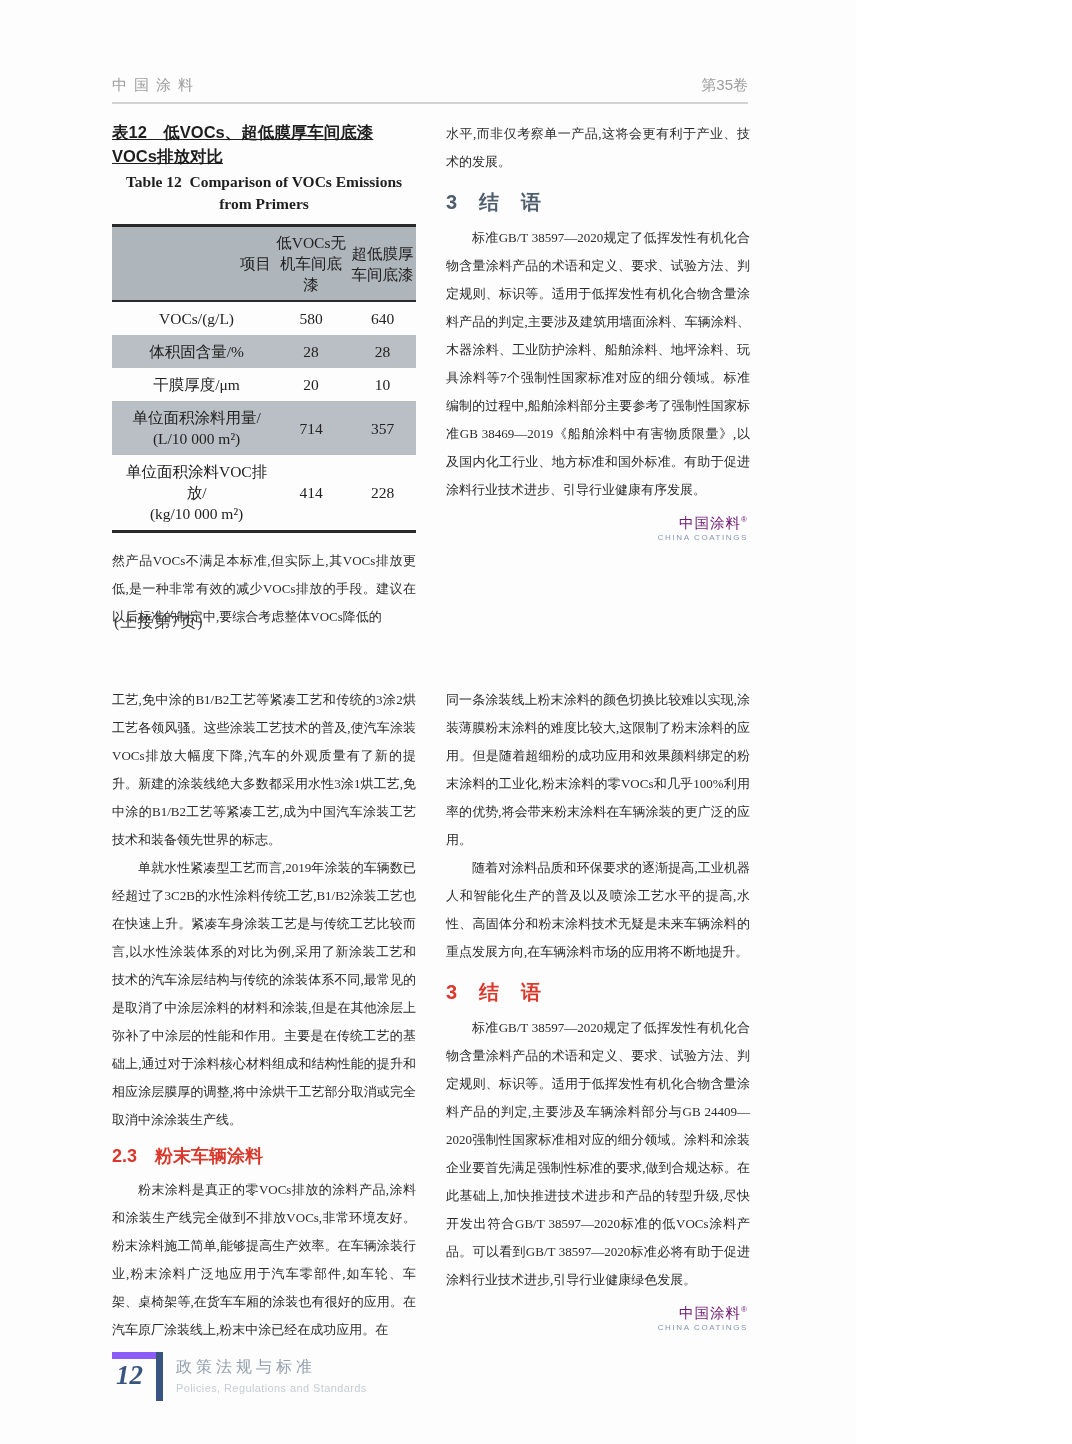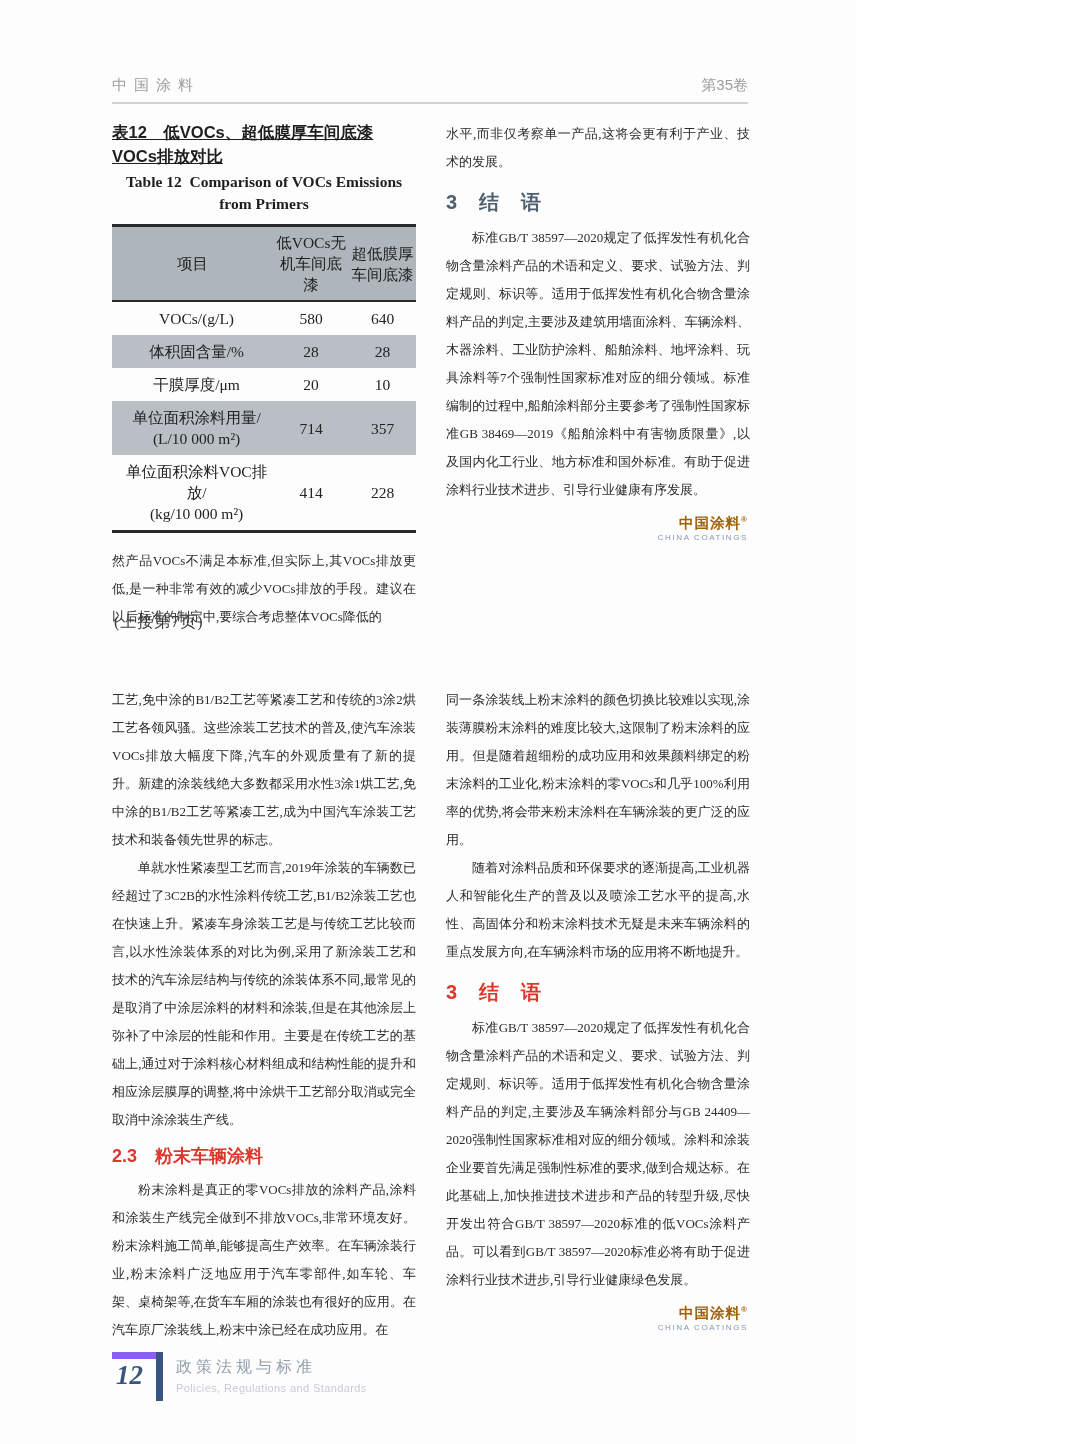--- a/index.html
+++ b/index.html
@@ -44,21 +44,21 @@
     font-size:15.5px;color:#222;
   }
   table.vtable th{
     background:#aeb5bb;font-weight:normal;
     border-bottom:2px solid #2a2a2a;
     padding:5px 2px;line-height:21px;
   }
   table.vtable td{padding:6px 2px;line-height:21px;}
   table.vtable tbody tr:nth-child(even) td{background:#b9bfc4;}
   .cc1{width:53%;text-align:center;padding-left:10px !important;}
-  th.cc1{text-align:center;padding-left:2px !important;}
+  th.cc1{text-align:right;padding-left:2px !important;}
   .cc2{width:25%;text-align:center;}
   .cc3{width:22%;text-align:center;}
   .pre{white-space:pre-line;}
   .after-table{margin-top:14px;}
   
   .sec-h{
     font-family:"Liberation Sans","DejaVu Sans",sans-serif;
     font-weight:bold;font-size:20px;line-height:26px;
     margin:13px 0 9px 0;letter-spacing:1px;
   }
@@ -68,21 +68,21 @@
     font-family:"Liberation Sans","DejaVu Sans",sans-serif;
     font-weight:bold;font-size:18px;line-height:26px;
     margin:9px 0 7px 0;color:#d9382a;
   }
   
   .logo{
     text-align:right;margin-top:10px;padding-right:2px;
     font-family:"Liberation Sans","DejaVu Sans",sans-serif;
     line-height:1.1;
   }
-  .logo-cn{color:#a16207;font-weight:bold;font-size:14.5px;letter-spacing:1px;padding-left:23px;}
+  .logo-cn{color:#701a75;font-weight:normal;font-size:14.5px;letter-spacing:1px;padding-left:23px;}
   .logo-cn sup{font-size:8px;}
   .logo-en{color:#8596b3;font-size:8px;letter-spacing:1.6px;margin-top:2px;}
   
   .cont-note{
     position:absolute;top:612px;left:114px;
     font-size:16px;color:#3a3a3a;letter-spacing:1px;
   }
   
   .footer{
     position:absolute;top:1352px;left:112px;

